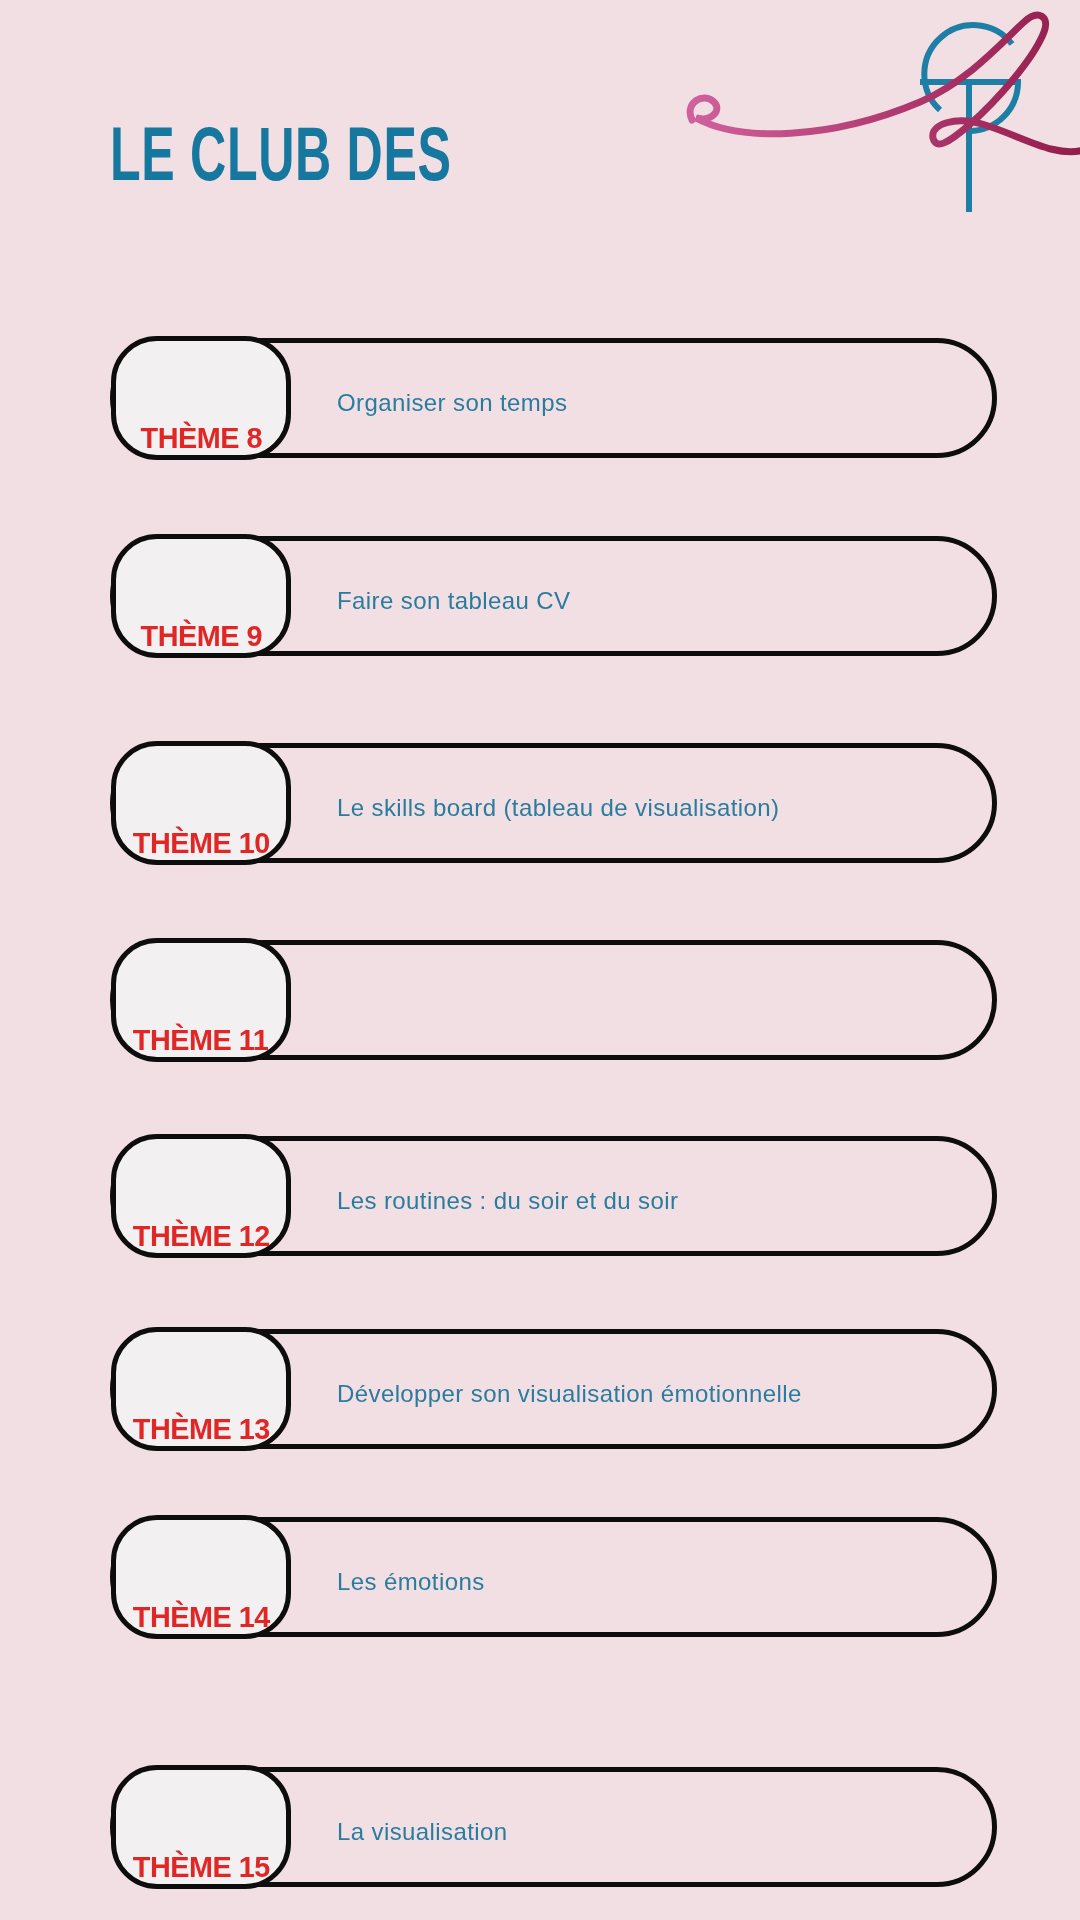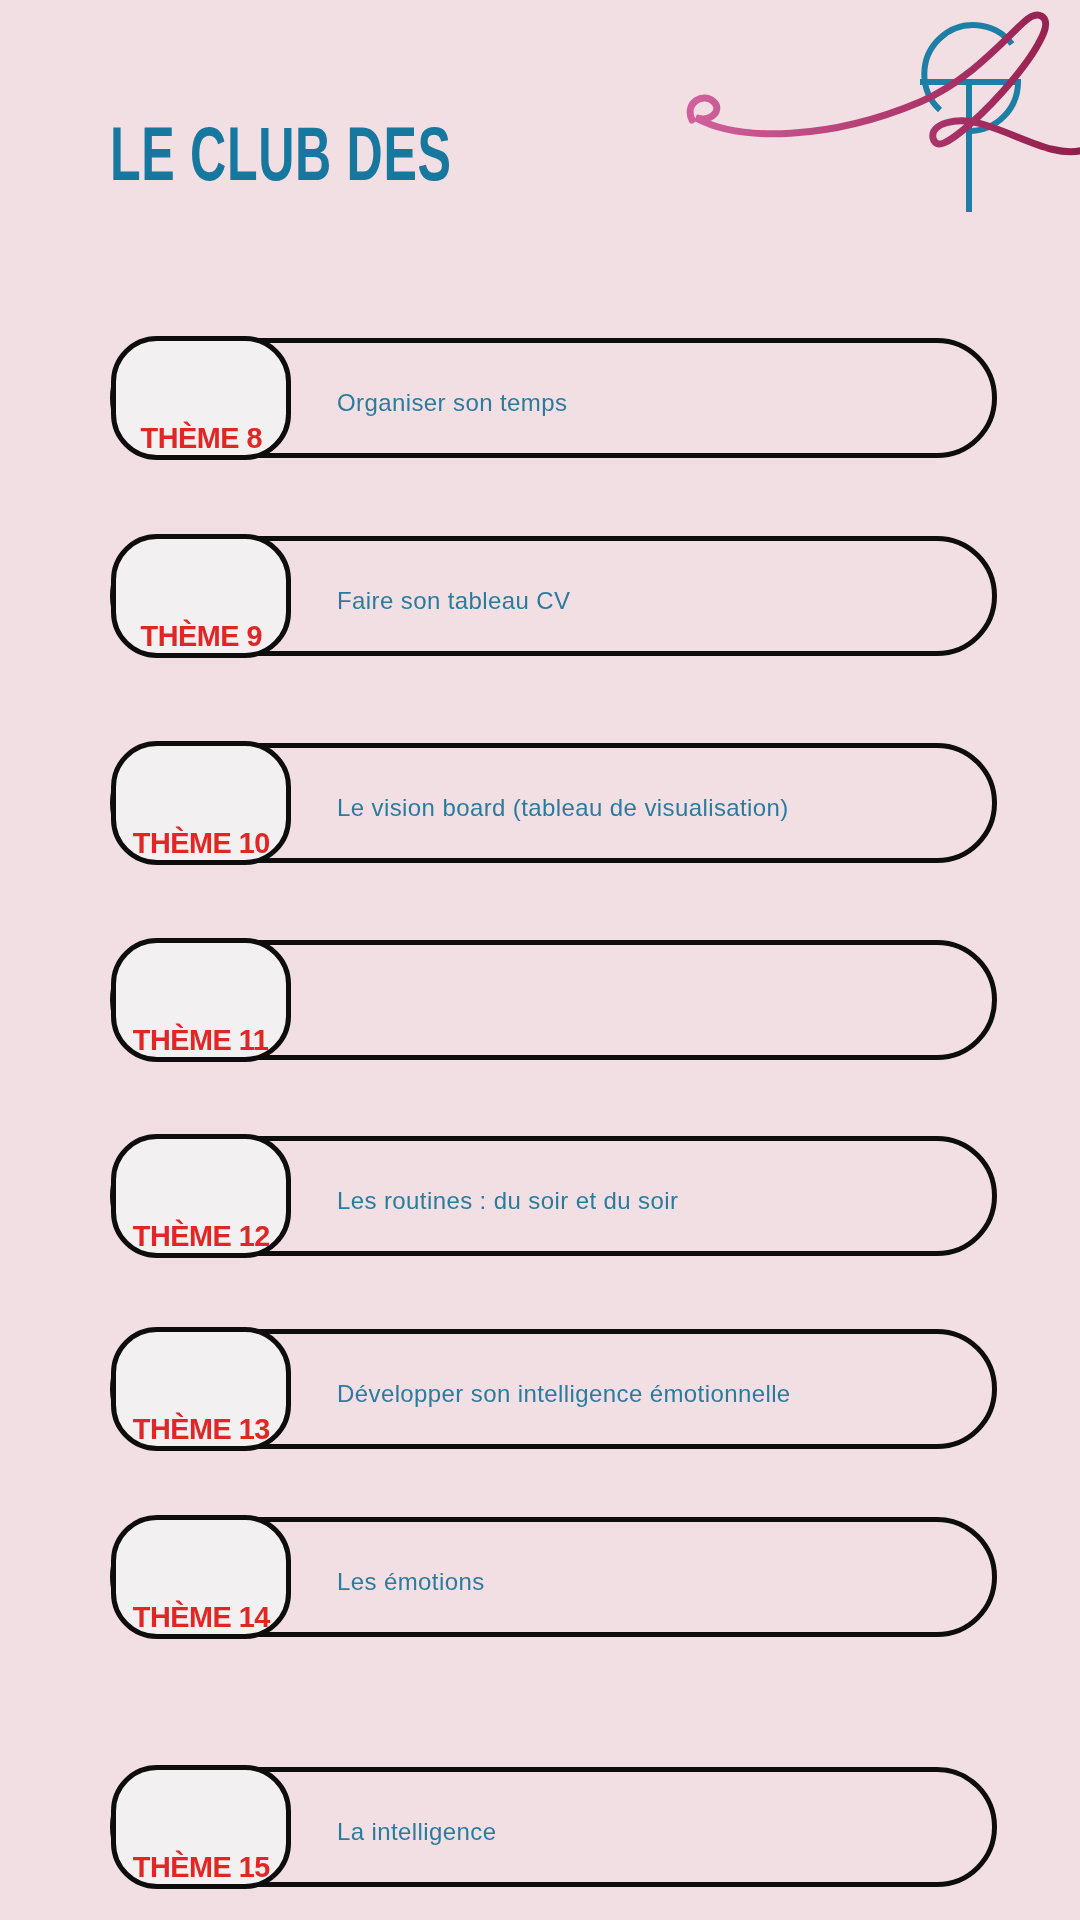--- a/index.html
+++ b/index.html
@@ -122,50 +122,50 @@
     <div class="badge">
       <span class="badge-label">THÈME 9</span>
     </div>
     <span class="desc">Faire son tableau CV</span>
   </div>
 
   <div class="row" style="top: 743px;">
     <div class="badge">
       <span class="badge-label">THÈME 10</span>
     </div>
-    <span class="desc">Le vision board (tableau de visualisation)</span>
+    <span class="desc">Le skills board (tableau de visualisation)</span>
   </div>
 
   <div class="row" style="top: 940px;">
     <div class="badge">
       <span class="badge-label">THÈME 11</span>
     </div>
   </div>
 
   <div class="row" style="top: 1136px;">
     <div class="badge">
       <span class="badge-label">THÈME 12</span>
     </div>
     <span class="desc">Les routines : du soir et du soir</span>
   </div>
 
   <div class="row" style="top: 1329px;">
     <div class="badge">
       <span class="badge-label">THÈME 13</span>
     </div>
-    <span class="desc">Développer son intelligence émotionnelle</span>
+    <span class="desc">Développer son visualisation émotionnelle</span>
   </div>
 
   <div class="row" style="top: 1517px;">
     <div class="badge">
       <span class="badge-label">THÈME 14</span>
     </div>
     <span class="desc">Les émotions</span>
   </div>
 
   <div class="row" style="top: 1719px; margin-top: 48px;">
     <div class="badge">
       <span class="badge-label">THÈME 15</span>
     </div>
-    <span class="desc">La intelligence</span>
+    <span class="desc">La visualisation</span>
   </div>
 </div>
 </div>
 
 </body></html>

